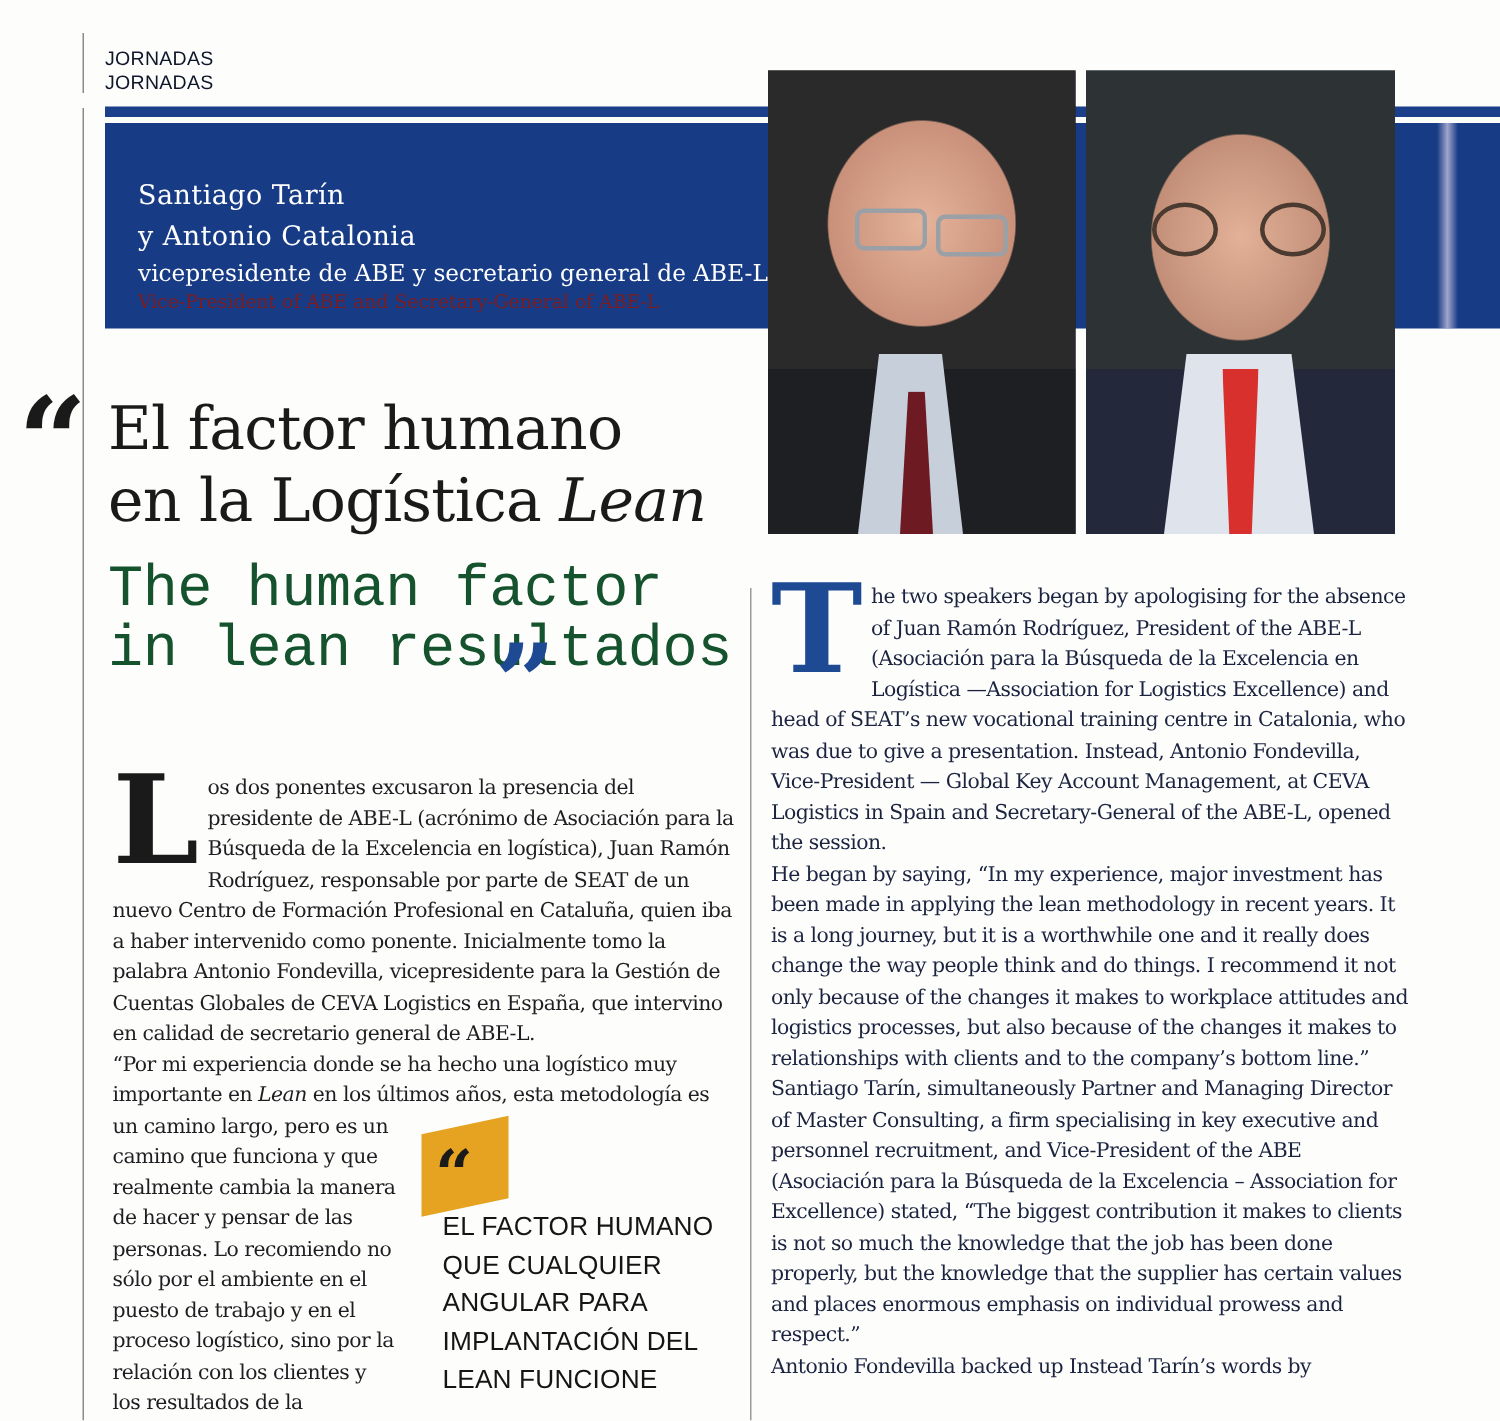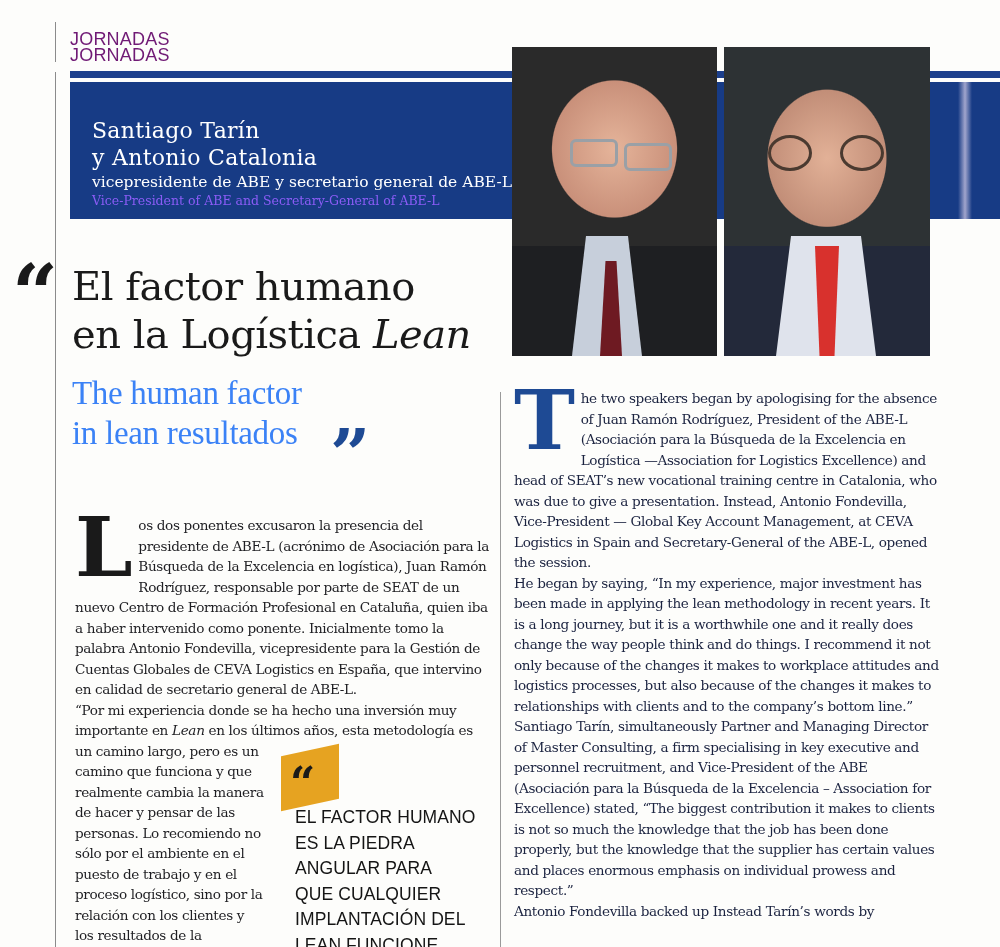--- a/index.html
+++ b/index.html
@@ -1,40 +1,40 @@
 <!DOCTYPE html>
 <html><head>
 <meta charset="utf-8">
 <style>
   html, body { margin:0; padding:0; }
   body { width:1000px; height:947px; overflow:hidden; background:#fdfdfb; position:relative; font-family:"DejaVu Serif", serif; color:#1e1e22; }
   .abs { position:absolute; }
   .vline { position:absolute; left:55px; width:1px; background:#8b8b8b; }
-  .section-label { left:70px; top:31px; font-family:"Liberation Sans", sans-serif; font-size:18px; line-height:16px; color:#701a75; letter-spacing:0.2px; }
+  .section-label { left:70px; top:31px; font-family:"Liberation Sans", sans-serif; font-size:13px; line-height:16px; color:#0f172a; letter-spacing:0.2px; }
   .band-thin { left:70px; top:71px; width:930px; height:7px; background:#1c3f8c; }
   .band-main { left:70px; top:82px; width:930px; height:137px; background:#173b85; }
   .speakers { left:92px; top:117px; color:#fff; }
-  .speakers .name { font-family:"DejaVu Serif", serif; font-size:22px; line-height:27px; letter-spacing:0.3px; }
+  .speakers .name { font-family:"DejaVu Serif", serif; font-size:18px; line-height:27px; letter-spacing:0.3px; }
   .speakers .role-es { font-size:15.5px; line-height:20px; margin-top:1px; }
-  .speakers .role-en { font-size:12.5px; line-height:17px; color:#8b5cf6; }
+  .speakers .role-en { font-size:12.5px; line-height:17px; color:#7f1d1d; }
   .photo { top:47px; height:309px; overflow:hidden; }
   .photo1 { left:512px; width:205px; background:radial-gradient(ellipse 55% 40% at 50% 33%, #e5b49a 0%, #c9907a 55%, #2a2a2a 56%), linear-gradient(#1a1a1a,#111); }
   .photo2 { left:724px; width:206px; background:radial-gradient(ellipse 52% 40% at 50% 36%, #e2b197 0%, #c28e78 55%, #2d3234 56%), linear-gradient(#3b4244,#2b3032); }
   .suit1 { position:absolute; left:0; bottom:0; width:100%; height:110px; background:#1e1f22; }
   .shirt1 { position:absolute; left:60px; bottom:0; width:70px; height:120px; background:#c7cfdb; clip-path:polygon(20% 0,80% 0,100% 100%,0 100%); }
   .tie1 { position:absolute; left:88px; bottom:0; width:22px; height:95px; background:#6e1a22; clip-path:polygon(25% 0,75% 0,100% 100%,0 100%); }
   .suit2 { position:absolute; left:0; bottom:0; width:100%; height:110px; background:#23293a; }
   .shirt2 { position:absolute; left:52px; bottom:0; width:100px; height:120px; background:#dfe3ec; clip-path:polygon(15% 0,85% 0,100% 100%,0 100%); }
   .tie2 { position:absolute; left:88px; bottom:0; width:30px; height:110px; background:#d8312d; clip-path:polygon(10% 0,90% 0,75% 100%,25% 100%); }
   .glasses { position:absolute; border:3px solid #4a3a30; border-radius:50%; width:38px; height:30px; }
   .shine { left:958px; top:82px; width:14px; height:137px; background:linear-gradient(90deg,rgba(255,255,255,0),rgba(220,210,235,0.7),rgba(255,255,255,0)); }
   .open-quote { left:12px; top:254px; font-family:"DejaVu Serif", serif; font-weight:bold; font-size:80px; line-height:80px; color:#1a1a1a; letter-spacing:-8px; }
   .title-es { left:72px; top:262px; font-family:"DejaVu Serif", serif; font-size:40px; line-height:48px; color:#1a1a1a; letter-spacing:-0.5px; }
   .title-es i { font-style:italic; }
-  .title-en { left:72px; top:373px; font-family:Liberation Serif, serif; font-size:33px; line-height:40px; color:#3b82f6; letter-spacing:-0.3px; }
+  .title-en { left:72px; top:373px; font-family:Liberation Mono, monospace; font-size:39px; line-height:40px; color:#14532d; letter-spacing:-0.3px; }
   .close-quote { left:330px; top:420px; font-family:"DejaVu Serif", serif; font-weight:bold; font-size:70px; line-height:70px; color:#1e4a94; letter-spacing:-6px; }
   .col-divider { left:500px; top:392px; width:1px; height:555px; background:#9a9a9a; }
   .body-text { font-size:13.6px; line-height:20.5px; letter-spacing:-0.35px; }
   .es-col { left:75px; top:515px; width:420px; }
   .en-col { left:514px; top:388px; width:428px; color:#1b2340; }
   .dropcap { float:left; font-family:"DejaVu Serif", serif; font-weight:bold; line-height:60px; margin-right:6px; }
   .dropcap-es { font-size:82px; color:#1a1a1a; height:62px; margin-top:2px; }
   .dropcap-en { font-size:82px; color:#1e4a94; height:62px; margin-top:2px; }
   p { margin:0; }
   .narrow { width:190px; }
@@ -88,31 +88,30 @@
 <div class="abs title-en">
   <div>The human factor</div>
   <div>in lean resultados</div>
 </div>
 <div class="abs close-quote">”</div>
 
 <div class="abs col-divider"></div>
 
 <div class="abs body-text es-col">
   <p><span class="dropcap dropcap-es">L</span><span>os dos ponentes excusaron la presencia del presidente de ABE-L (acrónimo de Asociación para la Búsqueda de la Excelencia en logística), Juan Ramón Rodríguez, responsable por parte de SEAT de un nuevo Centro de Formación Profesional en Cataluña, quien iba a haber intervenido como ponente. Inicialmente tomo la palabra Antonio Fondevilla, vicepresidente para la Gestión de Cuentas Globales de CEVA Logistics en España, que intervino en calidad de secretario general de ABE-L.</span></p>
-  <p><span>“Por mi experiencia donde se ha hecho una inversión muy importante en </span><i>Lean</i><span> en los últimos años, esta metodología es</span></p>
+  <p><span>“Por mi experiencia donde se ha hecho una logístico muy importante en </span><i>Lean</i><span> en los últimos años, esta metodología es</span></p>
   <p class="narrow">un camino largo, pero es un camino que funciona y que realmente cambia la manera de hacer y pensar de las personas. Lo recomiendo no sólo por el ambiente en el puesto de trabajo y en el proceso logístico, sino por la relación con los clientes y los resultados de la compañía”.</p>
 </div>
 
 <div class="abs pull-box"></div>
 <div class="abs pull-qmark">“</div>
 <div class="abs pull-text">
   <div>EL FACTOR HUMANO</div>
-  <div>ES LA PIEDRA</div>
+  <div>QUE CUALQUIER</div>
   <div>ANGULAR PARA</div>
-  <div>QUE CUALQUIER</div>
   <div>IMPLANTACIÓN DEL</div>
   <div>LEAN FUNCIONE</div>
 </div>
 
 <div class="abs body-text en-col">
   <p><span class="dropcap dropcap-en">T</span><span>he two speakers began by apologising for the absence of Juan Ramón Rodríguez, President of the ABE-L (Asociación para la Búsqueda de la Excelencia en Logística —Association for Logistics Excellence) and head of SEAT’s new vocational training centre in Catalonia, who was due to give a presentation. Instead, Antonio Fondevilla, Vice-President — Global Key Account Management, at CEVA Logistics in Spain and Secretary-General of the ABE-L, opened the session.</span></p>
   <p>He began by saying, “In my experience, major investment has been made in applying the lean methodology in recent years. It is a long journey, but it is a worthwhile one and it really does change the way people think and do things. I recommend it not only because of the changes it makes to workplace attitudes and logistics processes, but also because of the changes it makes to relationships with clients and to the company’s bottom line.”</p>
   <p>Santiago Tarín, simultaneously Partner and Managing Director of Master Consulting, a firm specialising in key executive and personnel recruitment, and Vice-President of the ABE (Asociación para la Búsqueda de la Excelencia – Association for Excellence) stated, “The biggest contribution it makes to clients is not so much the knowledge that the job has been done properly, but the knowledge that the supplier has certain values and places enormous emphasis on individual prowess and respect.”</p>
   <p>Antonio Fondevilla backed up Instead Tarín’s words by</p>
 </div>

